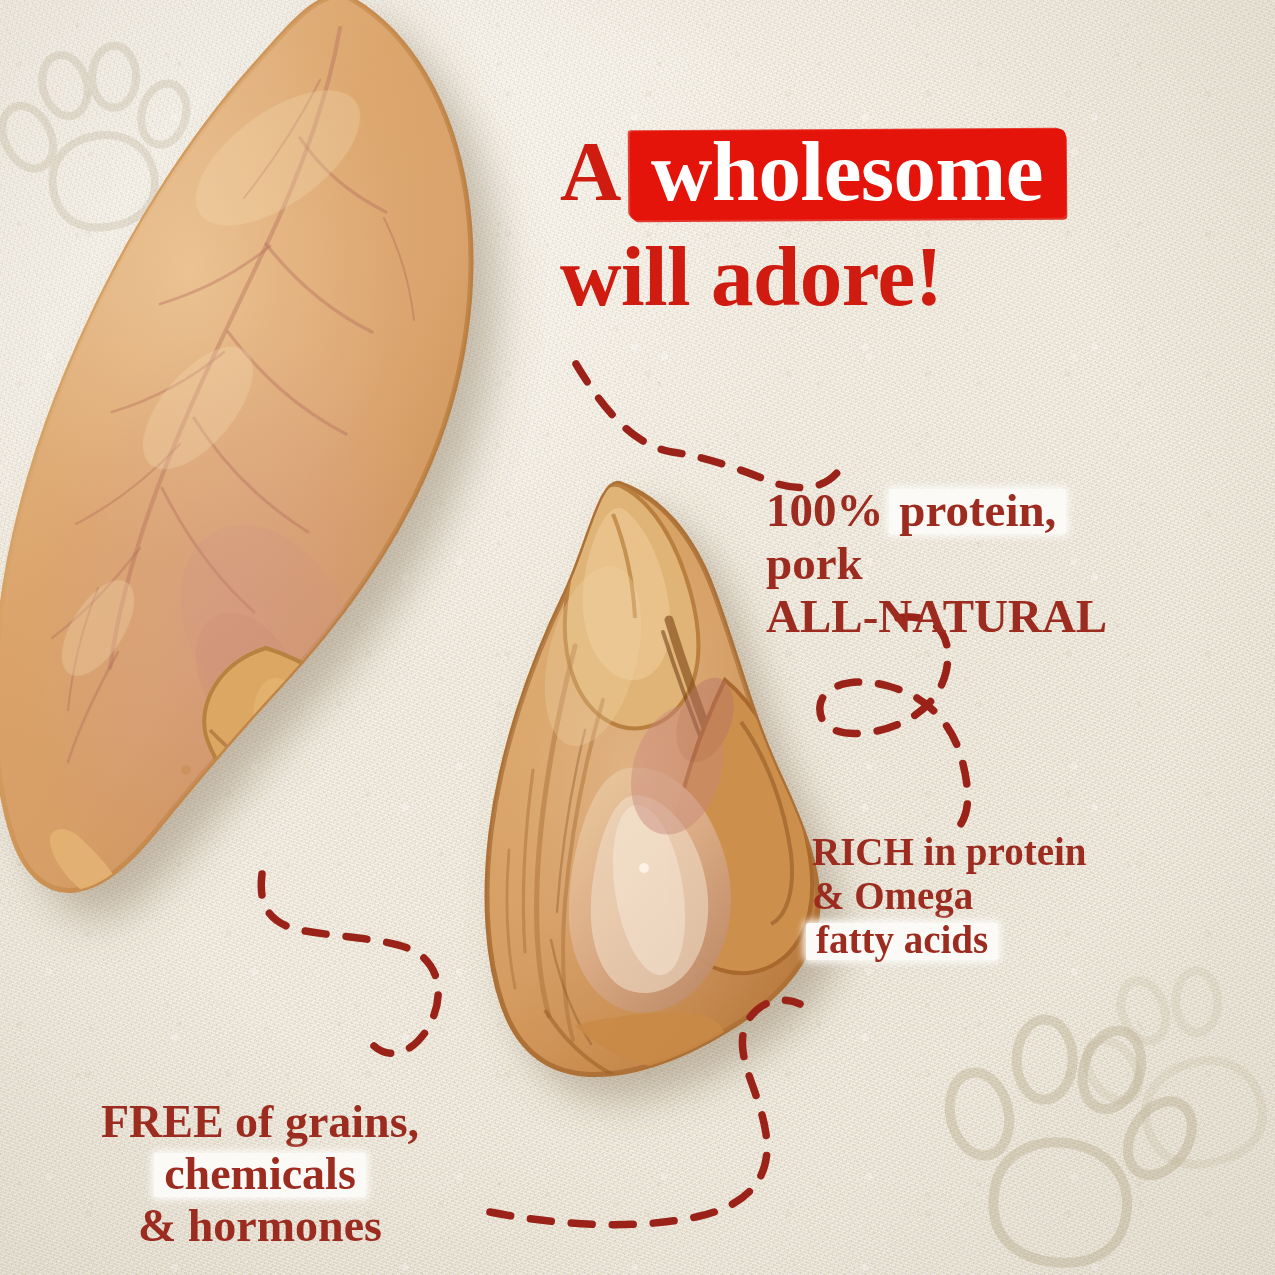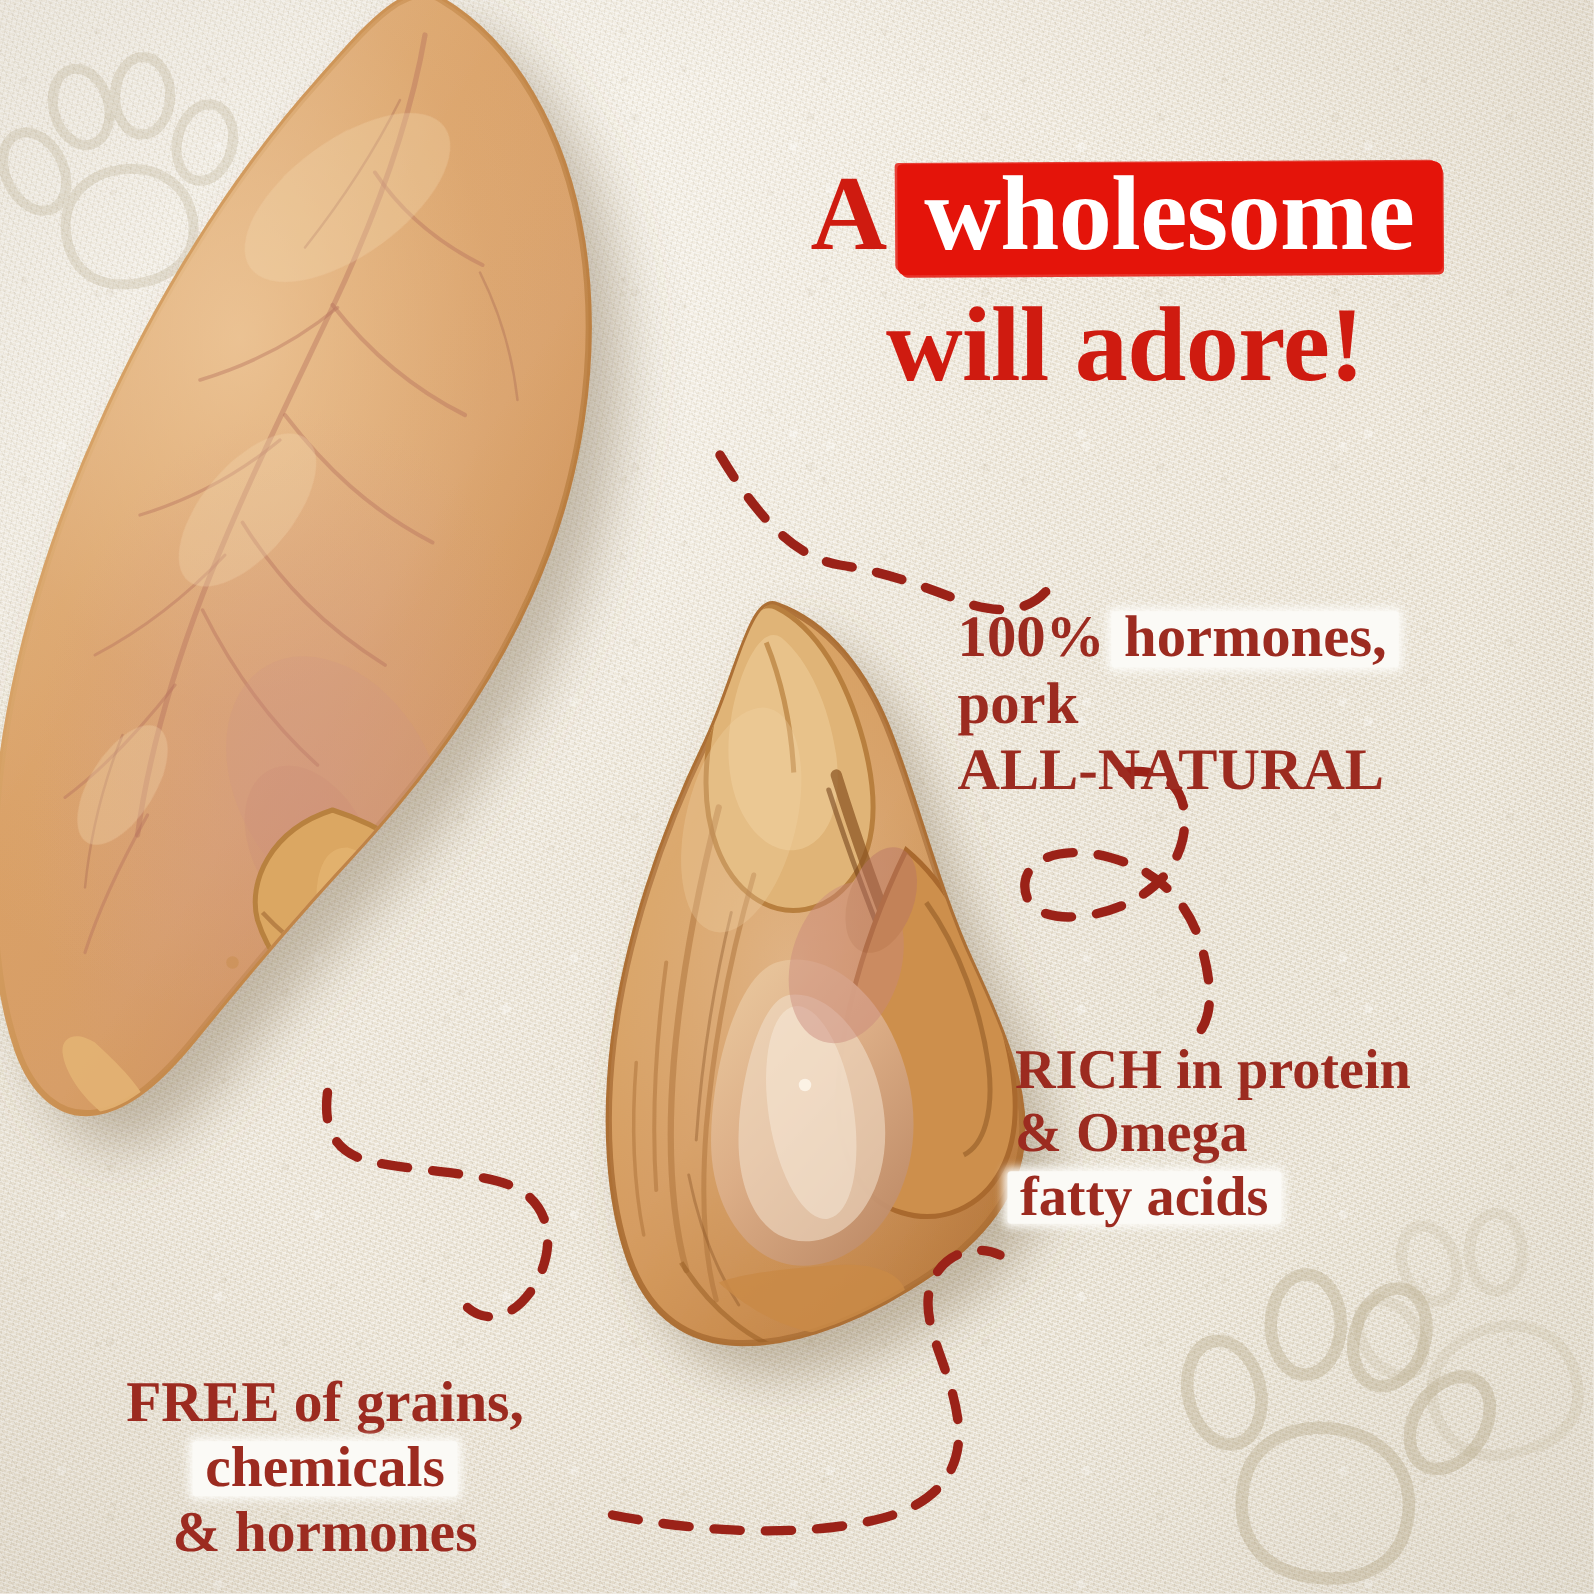--- a/index.html
+++ b/index.html
@@ -63,21 +63,21 @@
 
   
   .dashes { position:absolute; inset:0; pointer-events:none; }
   .dashes svg { display:block; width:1275px; height:1275px; overflow:visible; }
   .dash-path { fill:none; stroke:#9b2218; stroke-width:7.5; stroke-linecap:round;
                stroke-dasharray:21 20; }
 
   
   .headline {
     position:absolute; left:560px; top:128px; width:680px;
-    text-align:center;
+    text-align:left;
     font-family:"Liberation Serif", serif;
     font-weight:bold;
     font-size:85px;
     line-height:.98;
     color:#cf1b10;
     letter-spacing:-.5px;
   }
   .hl-line { display:block; white-space:nowrap; }
   .hl-line-1 { padding-right:4px; }
   .hl-line-2 { margin-top:8px; }
@@ -116,21 +116,21 @@
     content:""; position:absolute;
     left:-6px; right:-6px; top:10%; bottom:6%;
     background:#fbfaf6;
     border-radius:3px;
     z-index:-1;
     filter:blur(.4px);
     box-shadow:0 0 7px 3px rgba(251,250,246,.95);
   }
 
   .feat-pork  { left:766px;  top:484px;  font-size:47px; text-align:left; }
-  .feat-rich  { left:812px;  top:830px;  font-size:45px; text-align:left; }
+  .feat-rich  { left:812px;  top:830px;  font-size:39px; text-align:left; }
   .feat-free  { left:46px;   top:1096px; font-size:46px; text-align:center; width:428px; }
 
   .feat-free .ln { display:block; }
 </style>
 </head>
 <body>
 
 <div class="canvas">
 
   <div class="paper-base"></div>
@@ -395,21 +395,21 @@
   </div>
 
   <div class="headline">
     <span class="hl-line hl-line-1">
       <span class="hl-a">A</span><span class="hl-mark">wholesome</span>
     </span>
     <span class="hl-line hl-line-3">will adore!</span>
   </div>
 
   <div class="feat feat-pork">
-    <span class="ln">100%&nbsp;<span class="hi">hormones,</span></span>
+    <span class="ln">100%&nbsp;<span class="hi">protein,</span></span>
     <span class="ln">pork</span>
     <span class="ln">ALL-NATURAL</span>
   </div>
 
   <div class="feat feat-rich">
     <span class="ln">RICH in protein</span>
     <span class="ln">&amp; Omega</span>
     <span class="ln"><span class="hi">fatty acids</span></span>
   </div>
 

